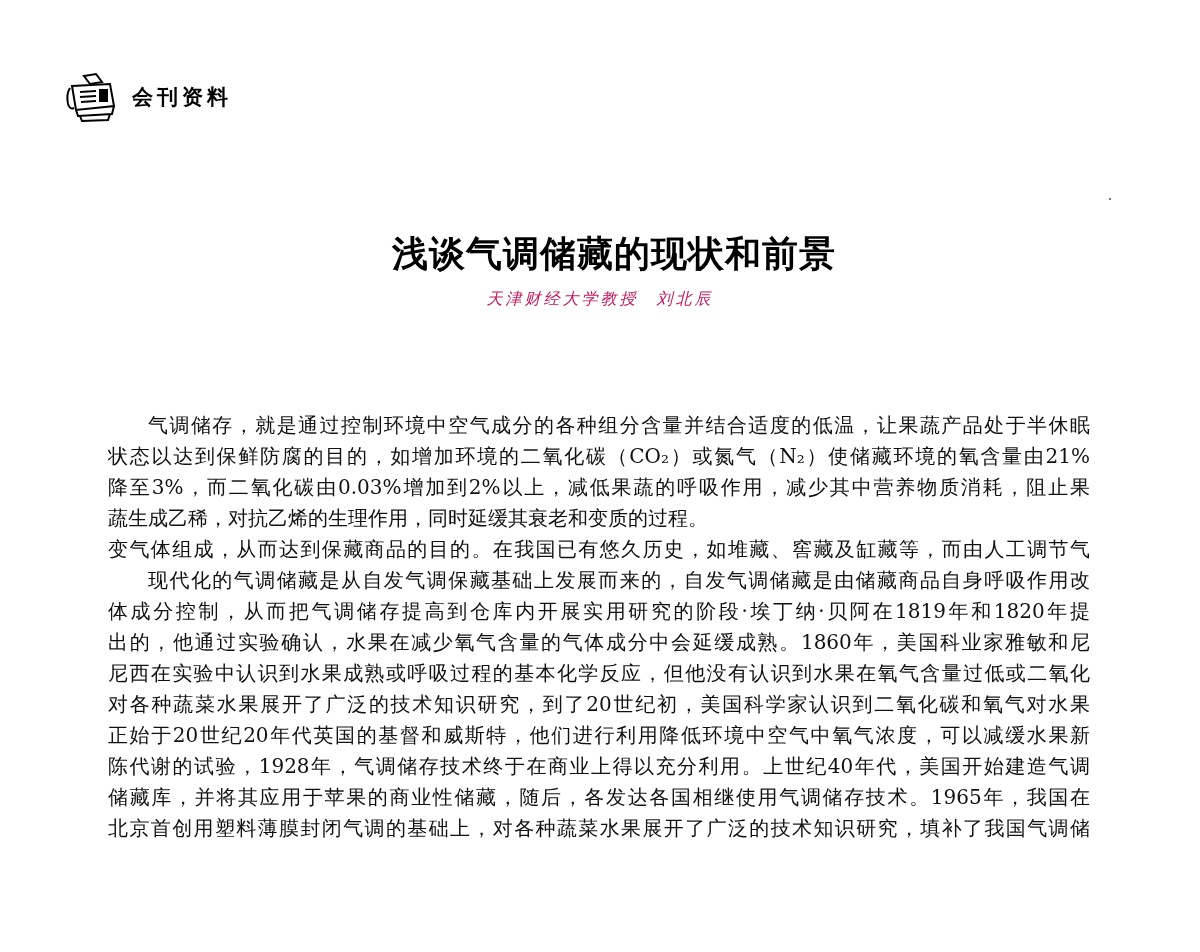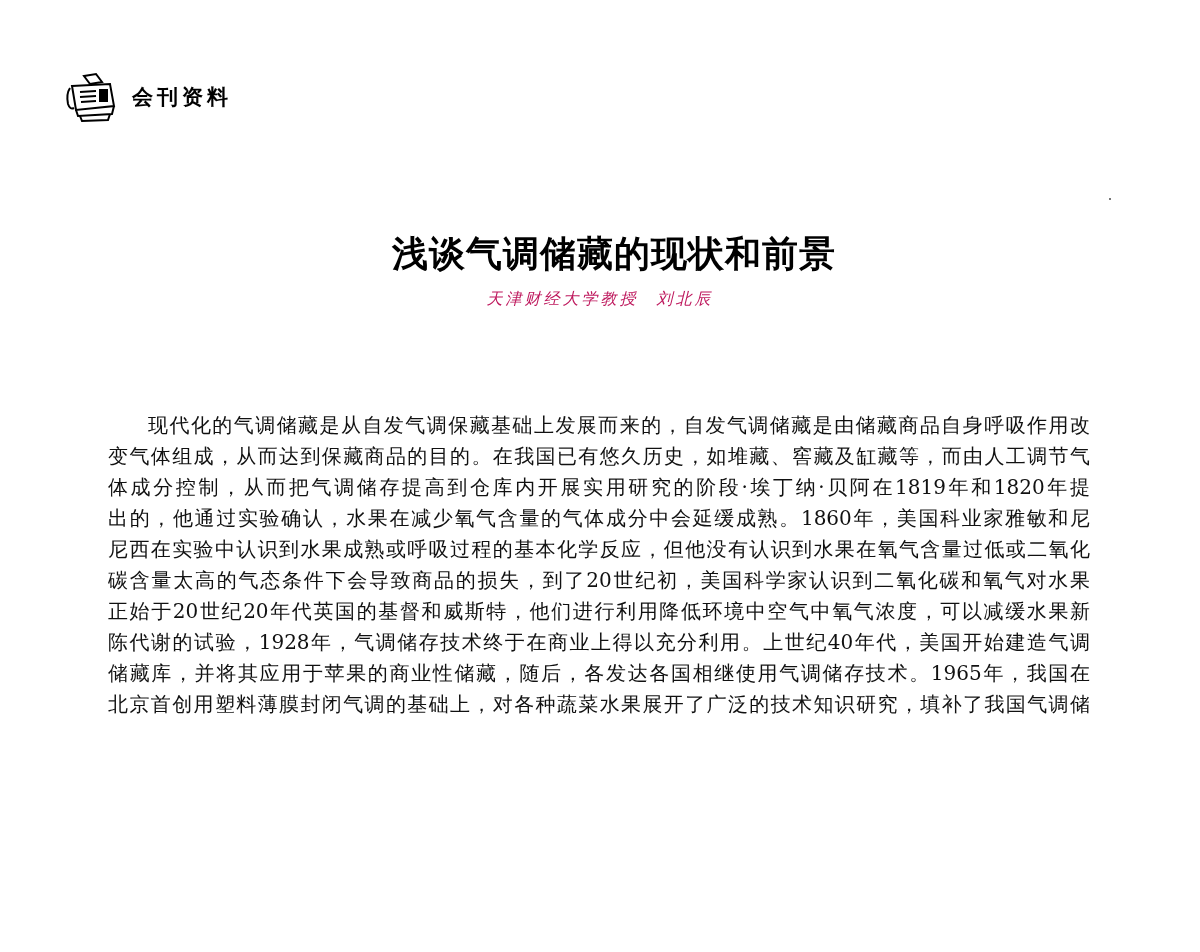--- a/index.html
+++ b/index.html
@@ -71,24 +71,30 @@
 <div class="stray-mark"></div>
 
 <h1 class="article-title" style="margin:14px;">浅谈气调储藏的现状和前景</h1>
 
 <div class="byline">
   <span>天津财经大学教授</span><span class="gap"></span><span>刘北辰</span>
 </div>
 
 <div class="body-text">
   <div>
+    <div class="line indent">气调储存，就是通过控制环境中空气成分的各种组分含量并结合适度的低温，让果蔬产品处于半休眠</div>
+    <div class="line">状态以达到保鲜防腐的目的，如增加环境的二氧化碳（CO₂）或氮气（N₂）使储藏环境的氧含量由21%</div>
+    <div class="line">降至3%，而二氧化碳由0.03%增加到2%以上，减低果蔬的呼吸作用，减少其中营养物质消耗，阻止果</div>
+    <div class="line last">蔬生成乙稀，对抗乙烯的生理作用，同时延缓其衰老和变质的过程。</div>
+  </div>
+  <div>
+    <div class="line">变气体组成，从而达到保藏商品的目的。在我国已有悠久历史，如堆藏、窖藏及缸藏等，而由人工调节气</div>
     <div class="line indent">现代化的气调储藏是从自发气调保藏基础上发展而来的，自发气调储藏是由储藏商品自身呼吸作用改</div>
-    <div class="line">变气体组成，从而达到保藏商品的目的。在我国已有悠久历史，如堆藏、窖藏及缸藏等，而由人工调节气</div>
     <div class="line">体成分控制，从而把气调储存提高到仓库内开展实用研究的阶段·埃丁纳·贝阿在1819年和1820年提</div>
     <div class="line">出的，他通过实验确认，水果在减少氧气含量的气体成分中会延缓成熟。1860年，美国科业家雅敏和尼</div>
     <div class="line">尼西在实验中认识到水果成熟或呼吸过程的基本化学反应，但他没有认识到水果在氧气含量过低或二氧化</div>
-    <div class="line">碳含量太高的气态条件下会导致商品的损失，到了20世纪初，美国科学家认识到二氧化碳和氧气对水果</div>
+    <div class="line">对各种蔬菜水果展开了广泛的技术知识研究，到了20世纪初，美国科学家认识到二氧化碳和氧气对水果</div>
     <div class="line">正始于20世纪20年代英国的基督和威斯特，他们进行利用降低环境中空气中氧气浓度，可以减缓水果新</div>
     <div class="line">陈代谢的试验，1928年，气调储存技术终于在商业上得以充分利用。上世纪40年代，美国开始建造气调</div>
     <div class="line">储藏库，并将其应用于苹果的商业性储藏，随后，各发达各国相继使用气调储存技术。1965年，我国在</div>
     <div class="line">北京首创用塑料薄膜封闭气调的基础上，对各种蔬菜水果展开了广泛的技术知识研究，填补了我国气调储</div>
   </div>
 </div>
 
 </body></html>

